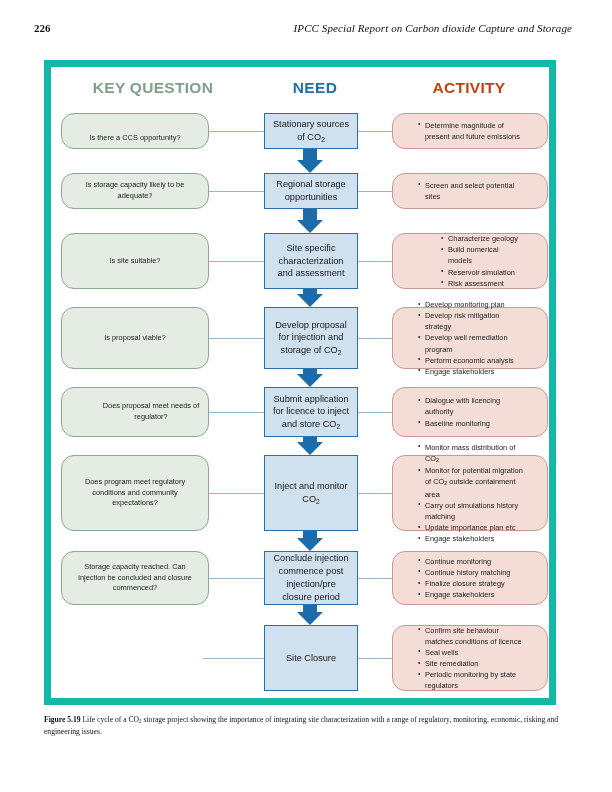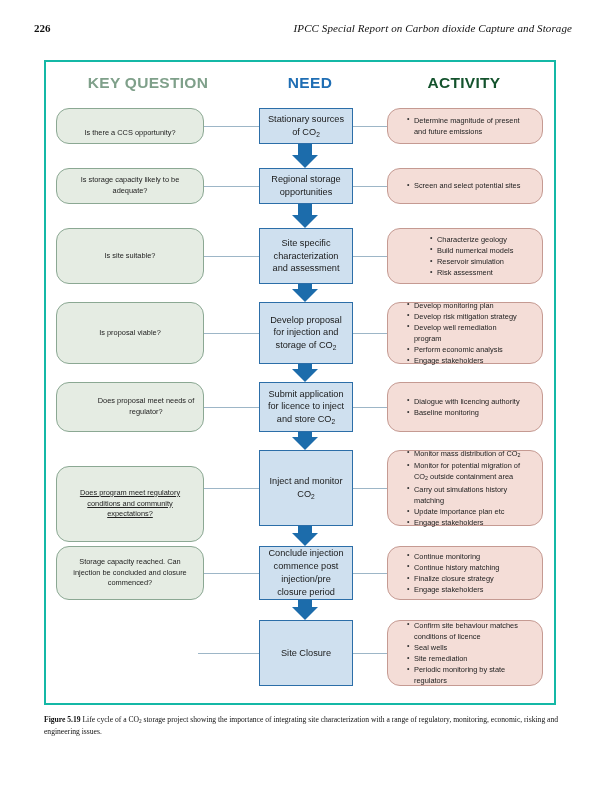--- a/index.html
+++ b/index.html
@@ -26,38 +26,38 @@
     font-family:"Liberation Serif", serif;
     font-style:italic; font-size:11px; color:#111;
     letter-spacing:.1px;
   }
 
   
   .figure-frame {
     position:absolute;
     left:44px; top:60px;
     width:512px; height:645px;
-    border:2px solid #14b8a6;
+    border:7px solid #14b8a6;
     background:#fff;
   }
 
   
   .col-headers {
     position:absolute; left:0; top:12px; width:512px; height:24px;
   }
   .col-header {
     position:absolute; top:0;
     font-size:15.5px; font-weight:bold;
     letter-spacing:.3px;
     text-align:center;
     white-space:nowrap;
   }
   .ch-key   { left:12px;  width:180px; color:#7fa08a; }
   .ch-need  { left:204px; width:120px; color:#1f6eb4; }
-  .ch-act   { left:334px; width:168px; color:#14532d; }
+  .ch-act   { left:334px; width:168px; color:#c2410c; }
 
   
   .rows { position:absolute; left:0; top:0; width:512px; height:645px; }
 
   .row {
     position:absolute; left:0; width:512px;
   }
 
   
   .connector {
@@ -100,21 +100,21 @@
     position:absolute; left:341px;
     width:156px;
     border:1px solid #c59a92;
     border-radius:13px;
     background:#f4ddd7;
     display:flex; align-items:center;
     font-size:7.4px; color:#222;
     line-height:1.5;
     padding:5px 8px 5px 9px;
   }
-  .a-box ul { margin:10px; padding:0; list-style:none; width:100%; }
+  .a-box ul { margin:16px; padding:0; list-style:none; width:100%; }
   .a-box li { position:relative; padding-left:7px; }
   .a-box li:before {
     content:"\2022";
     position:absolute; left:0; top:-0.5px;
     font-size:7px; color:#333;
   }
 
   
   .arrow {
     position:absolute;
@@ -264,21 +264,21 @@
           </ul>
         </div>
       </div>
       <div class="arrow" style="top: 370px; left: 260px;">
         <div class="shaft" style="height: 5px;"></div>
         <div class="head" style="top: 5px;"></div>
       </div>
       <div class="row" style="top: 388px; height: 76px;">
         <div class="connector conn-left"></div>
         <div class="connector conn-right"></div>
-        <div class="q-box" style="top: 16px; height: 76px; text-decoration: underline;">
+        <div class="q-box" style="top: 0px; height: 76px;">
           <span>Does program meet regulatory conditions and community expectations?</span>
         </div>
         <div class="n-box" style="top: 0px; height: 76px;">
           <span>Inject and monitor CO<span class="sub">2</span></span>
         </div>
         <div class="a-box" style="top: 0px; height: 76px;">
           <ul>
             <li>Monitor mass distribution of CO<span class="sub">2</span></li>
             <li>Monitor for potential migration of CO<span class="sub">2</span> outside containment area</li>
             <li>Carry out simulations history matching</li>

